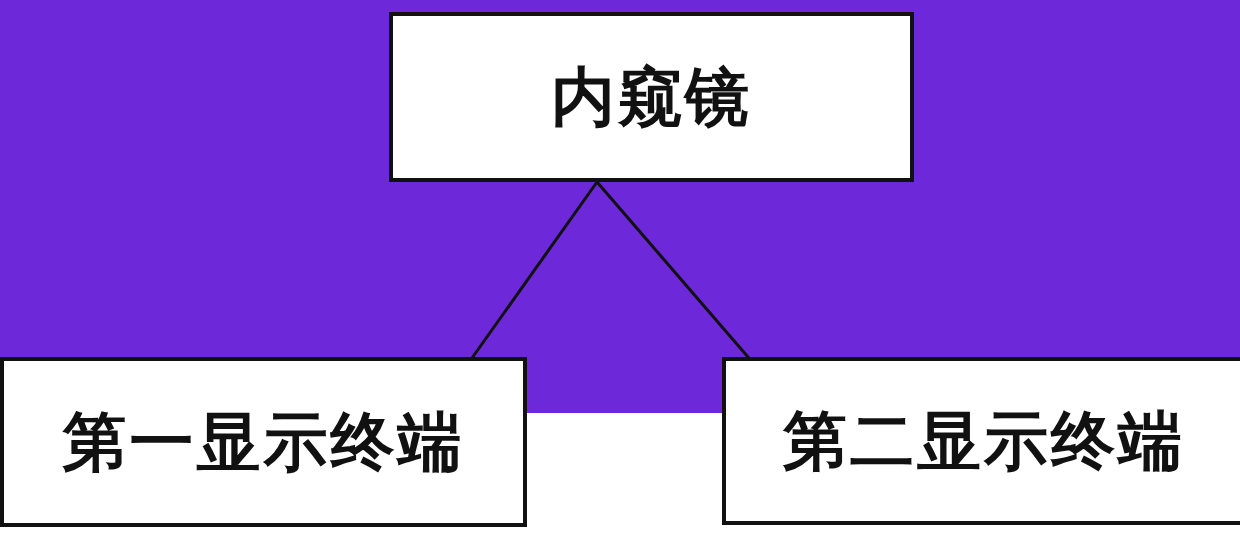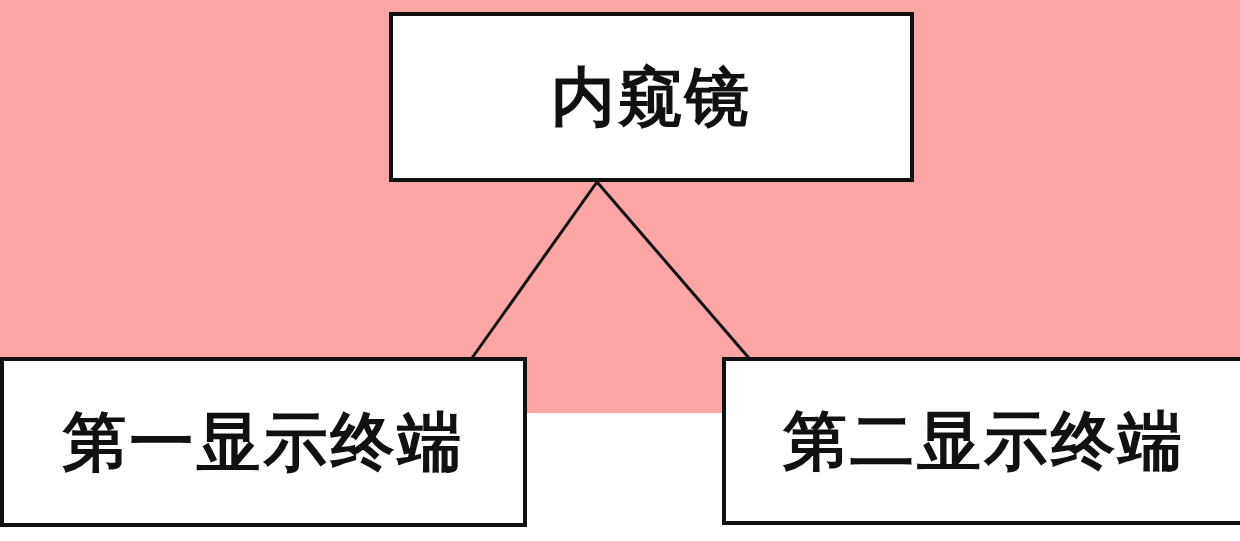--- a/index.html
+++ b/index.html
@@ -10,21 +10,21 @@
     width: 1240px;
     height: 541px;
     background: #ffffff;
     font-family: "Liberation Sans", sans-serif;
     overflow: hidden;
   }
   .canvas {
     position: relative;
     width: 1240px;
     height: 413px;
-    background: #fca5a5;
+    background: #6d28d9;
   }
   .node {
     position: absolute;
     box-sizing: border-box;
     border: 4px solid #111111;
     background: #ffffff;
     display: flex;
     align-items: center;
     justify-content: center;
     font-weight: bold;

